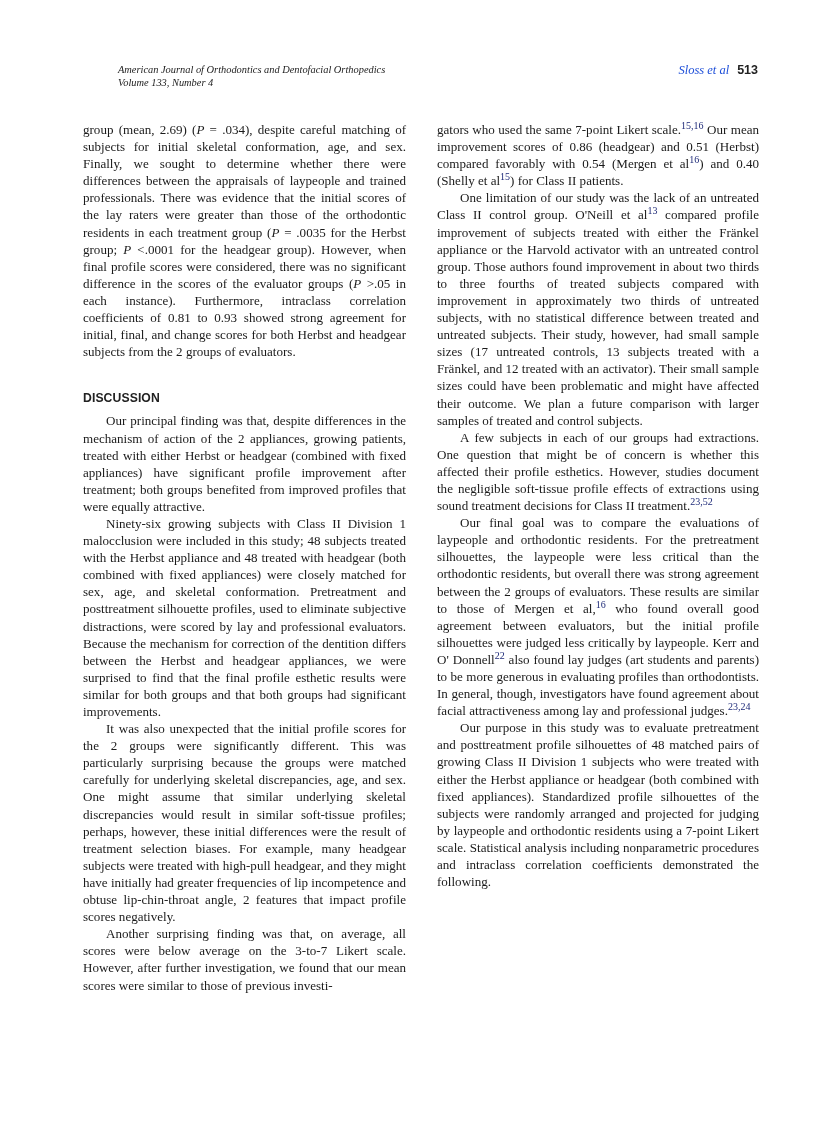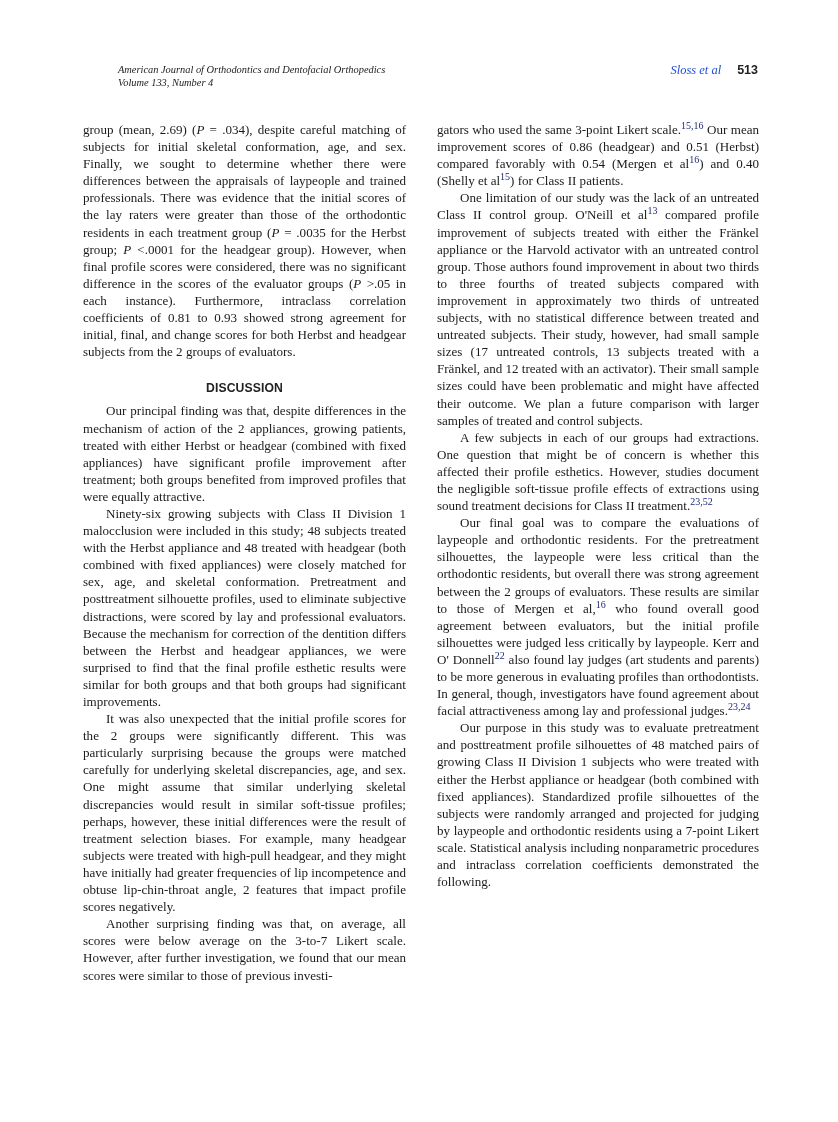--- a/index.html
+++ b/index.html
@@ -4,30 +4,30 @@
   <style>
     html, body { margin: 0; padding: 0; background: #ffffff; }
     body {
       width: 838px; height: 1122px; position: relative; overflow: hidden;
       font-family: "Liberation Serif", "DejaVu Serif", serif; color: #1a1a1a;
     }
     .header { position: absolute; top: 63px; left: 82px; width: 676px; }
     .header-left { font-style: italic; font-size: 10.4px; line-height: 13px; color: #222; margin-left: 36px; }
     .header-right { position: absolute; right: 0; top: 0; font-size: 12.5px; line-height: 14px; }
     .header-right .author { font-style: italic; color: #1d4ed8; }
-    .header-right .page-num { font-family: "Liberation Sans", "DejaVu Sans", sans-serif; font-weight: bold; margin-left: 16px; color: #222; text-align: right; }
+    .header-right .page-num { font-family: "Liberation Sans", "DejaVu Sans", sans-serif; font-weight: bold; margin-left: 8px; color: #222; text-align: right; }
 
     .col { position: absolute; top: 121px; width: 323px; font-size: 13.05px; line-height: 17.1px; text-align: justify; hyphens: manual; }
     .col-left { left: 83px; }
     .col-right { left: 437px; width: 322px; }
     .col p { margin: 0; text-indent: 0; }
     .col p.ind { text-indent: 23px; }
     .heading {
       font-family: "Liberation Sans", "DejaVu Sans", sans-serif; font-weight: bold;
-      font-size: 12.2px; letter-spacing: 0.1px; margin: 20px 0 5px 0; color: #222; text-align: center;
+      font-size: 12.2px; letter-spacing: 0.1px; margin: 30px 0 5px 0; color: #222; text-align: left;
     }
     sup.ref { font-size: 10px; line-height: 0; vertical-align: 5px; color: #1e2a78; }
     i { font-style: italic; }
   </style>
 </head>
 <body>
 
 <div class="header">
   <div class="header-left">
     <div>American Journal of Orthodontics and Dentofacial Orthopedics</div>
@@ -43,21 +43,21 @@
 
   <div class="heading">DISCUSSION</div>
 
   <p class="ind">Our principal finding was that, despite differences in the mechanism of action of the 2 appliances, growing patients, treated with either Herbst or headgear (combined with fixed appliances) have significant profile improvement after treatment; both groups benefited from improved profiles that were equally attractive.</p>
   <p class="ind">Ninety-six growing subjects with Class II Division 1 malocclusion were included in this study; 48 subjects treated with the Herbst appliance and 48 treated with headgear (both combined with fixed appliances) were closely matched for sex, age, and skeletal conformation. Pretreatment and posttreatment silhouette profiles, used to eliminate subjective distractions, were scored by lay and professional evaluators. Because the mechanism for correction of the dentition differs between the Herbst and headgear appliances, we were surprised to find that the final profile esthetic results were similar for both groups and that both groups had significant improvements.</p>
   <p class="ind">It was also unexpected that the initial profile scores for the 2 groups were significantly different. This was particularly surprising because the groups were matched carefully for underlying skeletal discrepancies, age, and sex. One might assume that similar underlying skeletal discrepancies would result in similar soft-tissue profiles; perhaps, however, these initial differences were the result of treatment selection biases. For example, many headgear subjects were treated with high-pull headgear, and they might have initially had greater frequencies of lip incompetence and obtuse lip-chin-throat angle, 2 features that impact profile scores negatively.</p>
   <p class="ind">Another surprising finding was that, on average, all scores were below average on the 3-to-7 Likert scale. However, after further investigation, we found that our mean scores were similar to those of previous investi-</p>
 </div>
 
 <div class="col col-right">
-  <p><span>gators who used the same 3-point Likert scale.</span><sup class="ref">15,16</sup><span> Our mean improvement scores of 0.86 (headgear) and 0.51 (Herbst) compared favorably with 0.54 (Mergen et al</span><sup class="ref">16</sup><span>) and 0.40 (Shelly et al</span><sup class="ref">15</sup><span>) for Class II patients.</span></p>
+  <p><span>gators who used the same 7-point Likert scale.</span><sup class="ref">15,16</sup><span> Our mean improvement scores of 0.86 (headgear) and 0.51 (Herbst) compared favorably with 0.54 (Mergen et al</span><sup class="ref">16</sup><span>) and 0.40 (Shelly et al</span><sup class="ref">15</sup><span>) for Class II patients.</span></p>
 
   <p class="ind"><span>One limitation of our study was the lack of an untreated Class II control group. O'Neill et al</span><sup class="ref">13</sup><span> compared profile improvement of subjects treated with either the Fränkel appliance or the Harvold activator with an untreated control group. Those authors found improvement in about two thirds to three fourths of treated subjects compared with improvement in approximately two thirds of untreated subjects, with no statistical difference between treated and untreated subjects. Their study, however, had small sample sizes (17 untreated controls, 13 subjects treated with a Fränkel, and 12 treated with an activator). Their small sample sizes could have been problematic and might have affected their outcome. We plan a future comparison with larger samples of treated and control subjects.</span></p>
 
   <p class="ind"><span>A few subjects in each of our groups had extractions. One question that might be of concern is whether this affected their profile esthetics. However, studies document the negligible soft-tissue profile effects of extractions using sound treatment decisions for Class II treatment.</span><sup class="ref">23,52</sup></p>
 
   <p class="ind"><span>Our final goal was to compare the evaluations of laypeople and orthodontic residents. For the pretreatment silhouettes, the laypeople were less critical than the orthodontic residents, but overall there was strong agreement between the 2 groups of evaluators. These results are similar to those of Mergen et al,</span><sup class="ref">16</sup><span> who found overall good agreement between evaluators, but the initial profile silhouettes were judged less critically by laypeople. Kerr and O' Donnell</span><sup class="ref">22</sup><span> also found lay judges (art students and parents) to be more generous in evaluating profiles than orthodontists. In general, though, investigators have found agreement about facial attractiveness among lay and professional judges.</span><sup class="ref">23,24</sup></p>
 
 
   <p class="ind">Our purpose in this study was to evaluate pretreatment and posttreatment profile silhouettes of 48 matched pairs of growing Class II Division 1 subjects who were treated with either the Herbst appliance or headgear (both combined with fixed appliances). Standardized profile silhouettes of the subjects were randomly arranged and projected for judging by laypeople and orthodontic residents using a 7-point Likert scale. Statistical analysis including nonparametric procedures and intraclass correlation coefficients demonstrated the following.</p>
 </div>

